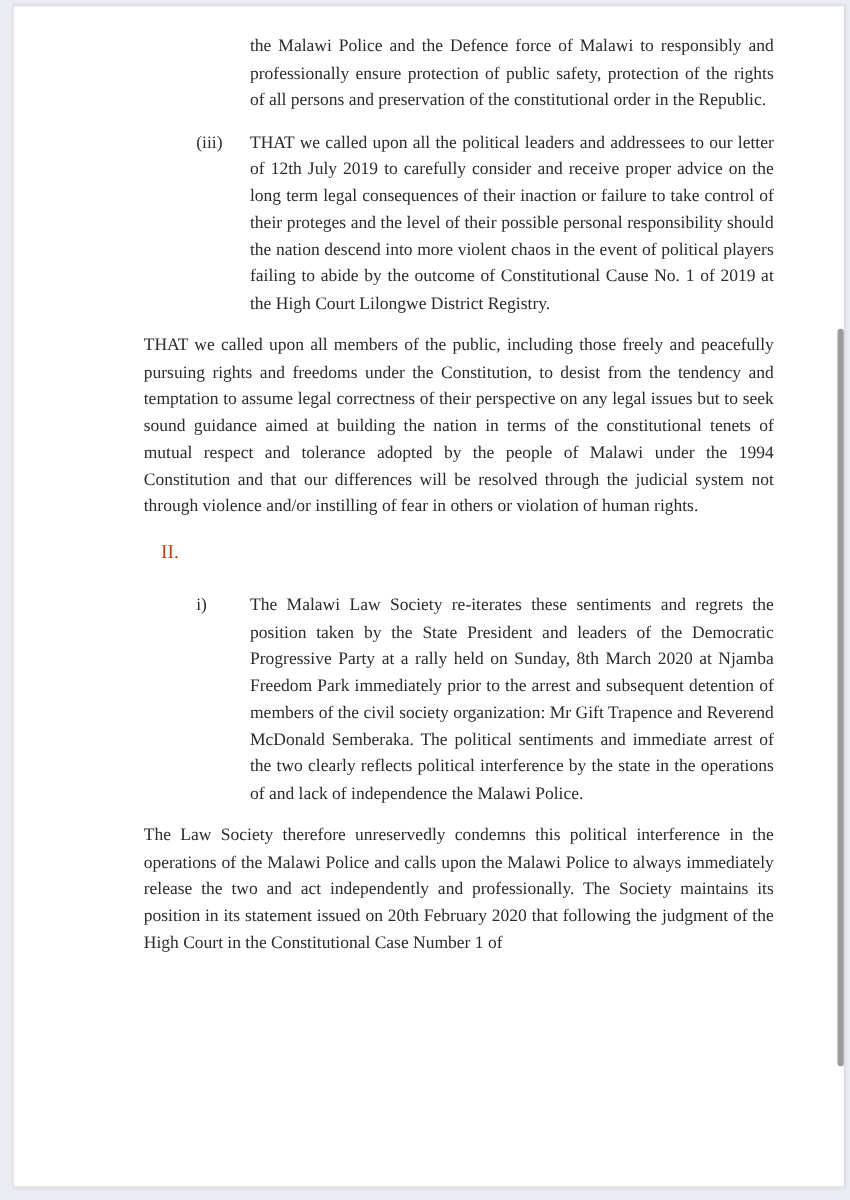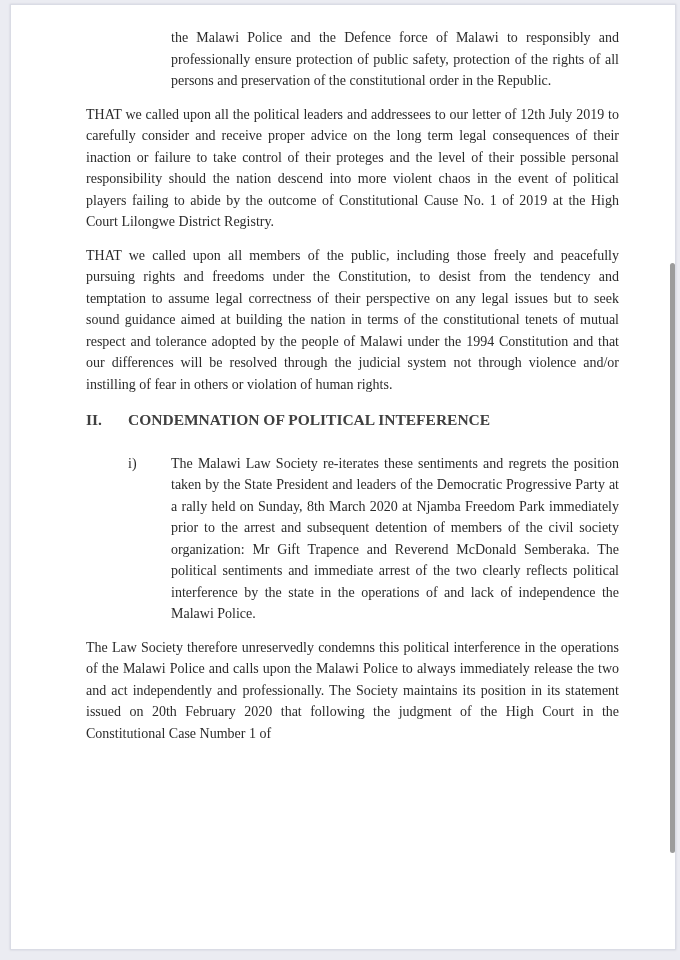--- a/index.html
+++ b/index.html
@@ -22,21 +22,21 @@
     top: 4px;
     width: 666px;
     height: 946px;
     background: #ffffff;
     border: 1px solid #dadce5;
     box-shadow: 0 0 2px rgba(120,120,140,0.25);
   }
   .content {
     position: absolute;
     left: 0; top: 0; right: 0;
-    padding: 22px 56px 0 75px;
+    padding: 22px 56px 0 104px;
     color: #2b2b2b;
     font-size: 14px;
     line-height: 21.5px;
     text-align: justify;
   }
   .para-continuation {
     margin-left: 85px;
     margin-bottom: 12px;
   }
   .list-item {
@@ -46,26 +46,26 @@
   .list-item .marker {
     flex: 0 0 43px;
     margin-left: 42px;
     text-align: left;
   }
   .list-item .item-text {
     flex: 1 1 auto;
   }
   .section-heading {
     display: flex;
-    font-weight: bold;
+    font-weight: normal;
     font-size: 15.5px;
-    color: #404040;
+    color: #c2410c;
     margin-top: 14px;
     margin-bottom: 22px;
-    text-align: left;
+    text-align: center;
   }
   .section-heading .numeral {
     flex: 0 0 42px;
   }
   .scrollbar-thumb {
     position: absolute;
     left: 670px;
     top: 263px;
     width: 5px;
     height: 590px;
@@ -78,30 +78,30 @@
 <body>
 
 <div class="viewer">
 
   <div class="paper">
     <div class="content">
 
       <p class="para-continuation">the Malawi Police and the Defence force of Malawi to responsibly and professionally ensure protection of public safety, protection of the rights of all persons and preservation of the constitutional order in the Republic.</p>
 
       <div class="list-item">
+        <span class="marker">(iii)</span>
         <span class="item-text">THAT we called upon all the political leaders and addressees to our letter of 12th July 2019 to carefully consider and receive proper advice on the long term legal consequences of their inaction or failure to take control of their proteges and the level of their possible personal responsibility should the nation descend into more violent chaos in the event of political players failing to abide by the outcome of Constitutional Cause No. 1 of 2019 at the High Court Lilongwe District Registry.</span>
       </div>
 
       <div class="list-item">
         <span class="item-text">THAT we called upon all members of the public, including those freely and peacefully pursuing rights and freedoms under the Constitution, to desist from the tendency and temptation to assume legal correctness of their perspective on any legal issues but to seek sound guidance aimed at building the nation in terms of the constitutional tenets of mutual respect and tolerance adopted by the people of Malawi under the 1994 Constitution and that our differences will be resolved through the judicial system not through violence and/or instilling of fear in others or violation of human rights.</span>
       </div>
 
       <div class="section-heading">
         <span class="numeral">II.</span>
-        <span class="title">CONDEMNATION OF POLITICAL INTEFERENCE</span>
       </div>
 
       <div class="list-item">
         <span class="marker">i)</span>
         <span class="item-text">The Malawi Law Society re-iterates these sentiments and regrets the position taken by the State President and leaders of the Democratic Progressive Party at a rally held on Sunday, 8th March 2020 at Njamba Freedom Park immediately prior to the arrest and subsequent detention of members of the civil society organization: Mr Gift Trapence and Reverend McDonald Semberaka. The political sentiments and immediate arrest of the two clearly reflects political interference by the state in the operations of and lack of independence the Malawi Police.</span>
       </div>
 
       <div class="list-item">
         <span class="item-text">The Law Society therefore unreservedly condemns this political interference in the operations of the Malawi Police and calls upon the Malawi Police to always immediately release the two and act independently and professionally. The Society maintains its position in its statement issued on 20th February 2020 that following the judgment of the High Court in the Constitutional Case Number 1 of</span>
       </div>

